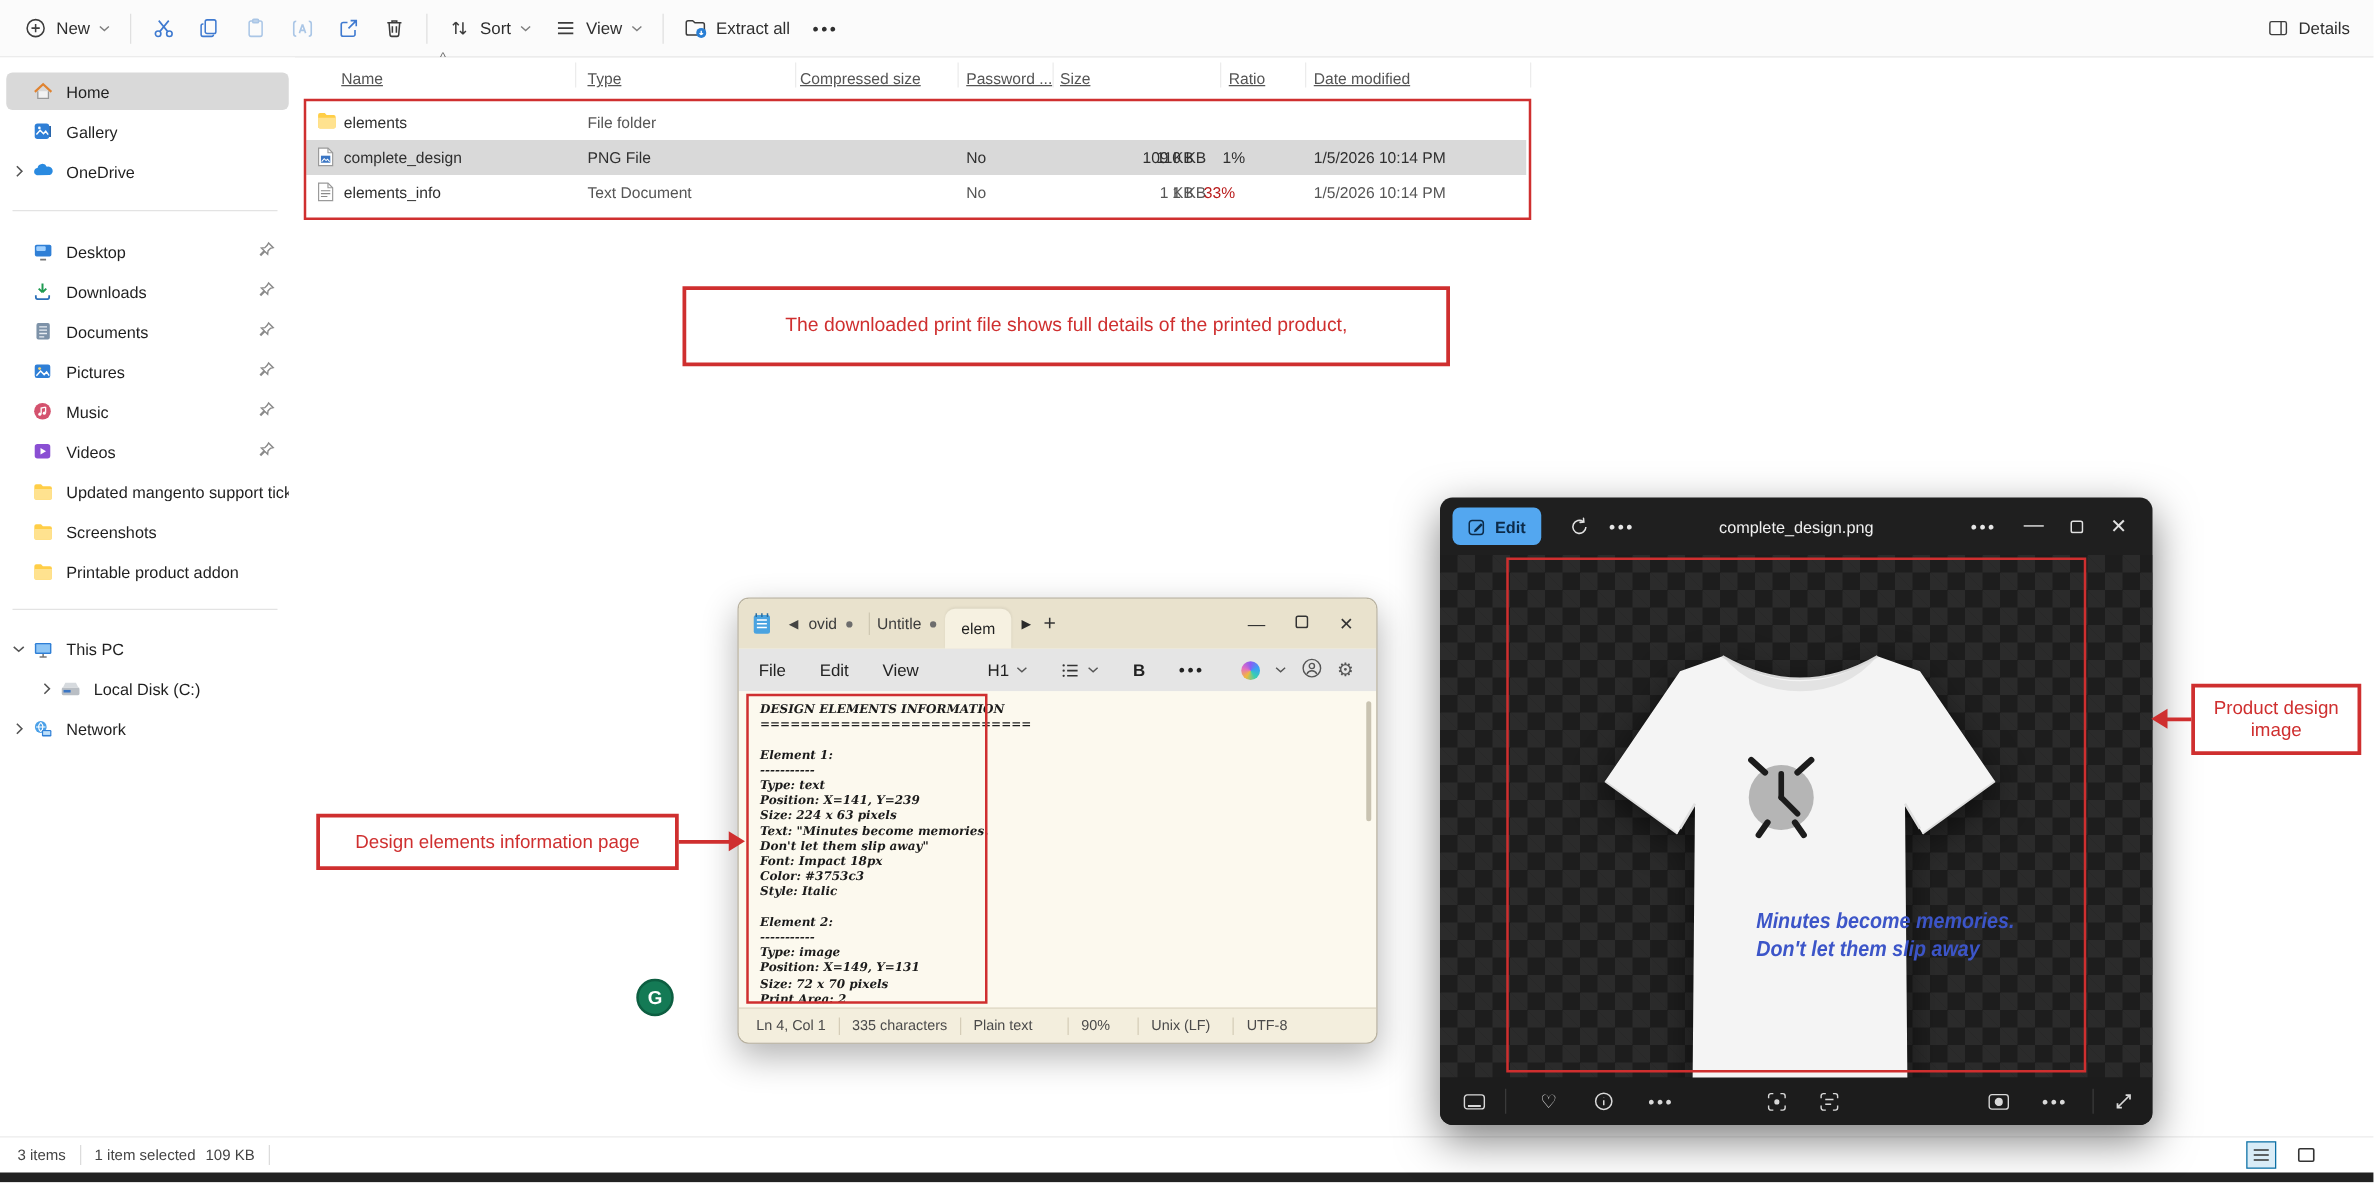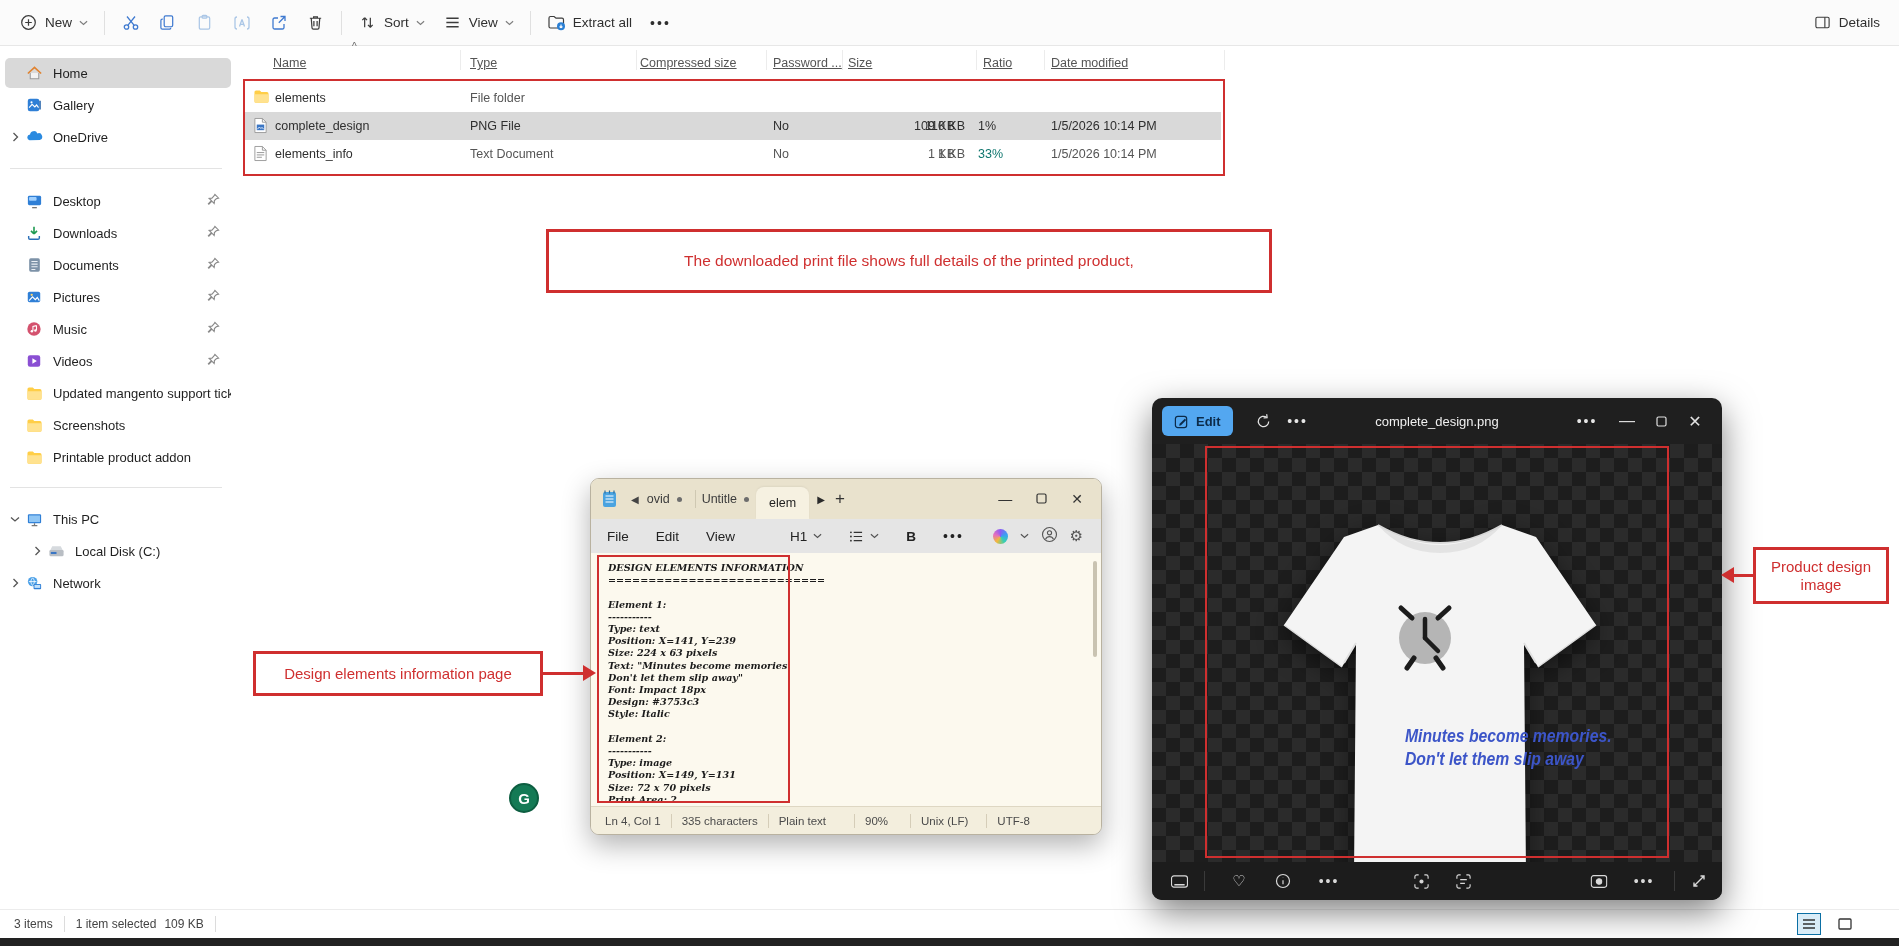--- a/index.html
+++ b/index.html
@@ -453,28 +453,28 @@
       <span class="fic"><svg width="15" height="17" viewBox="0 0 16 18">
             <path d="M2 1.5h8l4 4v11H2Z" fill="#fff" stroke="#9a9a9a" stroke-width="1"></path>
             <path d="M10 1.5v4h4" fill="none" stroke="#9a9a9a" stroke-width="1"></path>
             <path d="M4 8h8M4 10.5h8M4 13h5.5" stroke="#8a8a8a" stroke-width=".9"></path>
           </svg></span>
       <span class="fc" style="left:30px">elements_info</span>
       <span class="fc" style="left:225px;color:#555">Text Document</span>
       <span class="fc" style="left:585px;width:125px;text-align:right;color:#555">1 KB</span>
       <span class="fc" style="left:528px;color:#555">No</span>
       <span class="fc" style="left:600px;width:120px;text-align:right;color:#555">1 KB</span>
-      <span class="fc" style="left:733px;color:#0f766e">33%</span>
+      <span class="fc" style="left:718px;color:#b91c1c">33%</span>
       <span class="fc" style="left:806px;color:#555">1/5/2026 10:14 PM</span>
     </div>
 
     <div class="redbox" style="left:243px;top:79px;width:982px;height:97px;z-index:7"></div>
   </div>
 
-  <div class="note" style="left:546px;top:229px;width:726px;height:64px;font-size:15.5px">
+  <div class="note" style="left:546px;top:229px;width:614px;height:64px;font-size:15.5px">
     <span>The downloaded print file shows full details of the printed product,</span>
   </div>
 
   <div class="note" style="left:253px;top:651px;width:290px;height:45px;font-size:15px">
     <span>Design elements information page</span>
   </div>
   <div class="aline" style="left:543px;top:671.5px;width:42px;height:3px"></div>
   <div class="ah-r" style="left:583px;top:665px"></div>
 
   <div class="notepad">
@@ -545,21 +545,21 @@
           <div>===========================</div>
           <div></div>
           <div>Element 1:</div>
           <div>-----------</div>
           <div>Type: text</div>
           <div>Position: X=141, Y=239</div>
           <div>Size: 224 x 63 pixels</div>
           <div>Text: "Minutes become memories.</div>
           <div>Don't let them slip away"</div>
           <div>Font: Impact 18px</div>
-          <div>Design: #3753c3</div>
+          <div>Color: #3753c3</div>
           <div>Style: Italic</div>
           <div></div>
           <div>Element 2:</div>
           <div>-----------</div>
           <div>Type: image</div>
           <div>Position: X=149, Y=131</div>
           <div>Size: 72 x 70 pixels</div>
           <div>Print Area: 2</div>
       </div>
       <div class="np-scroll"></div>

